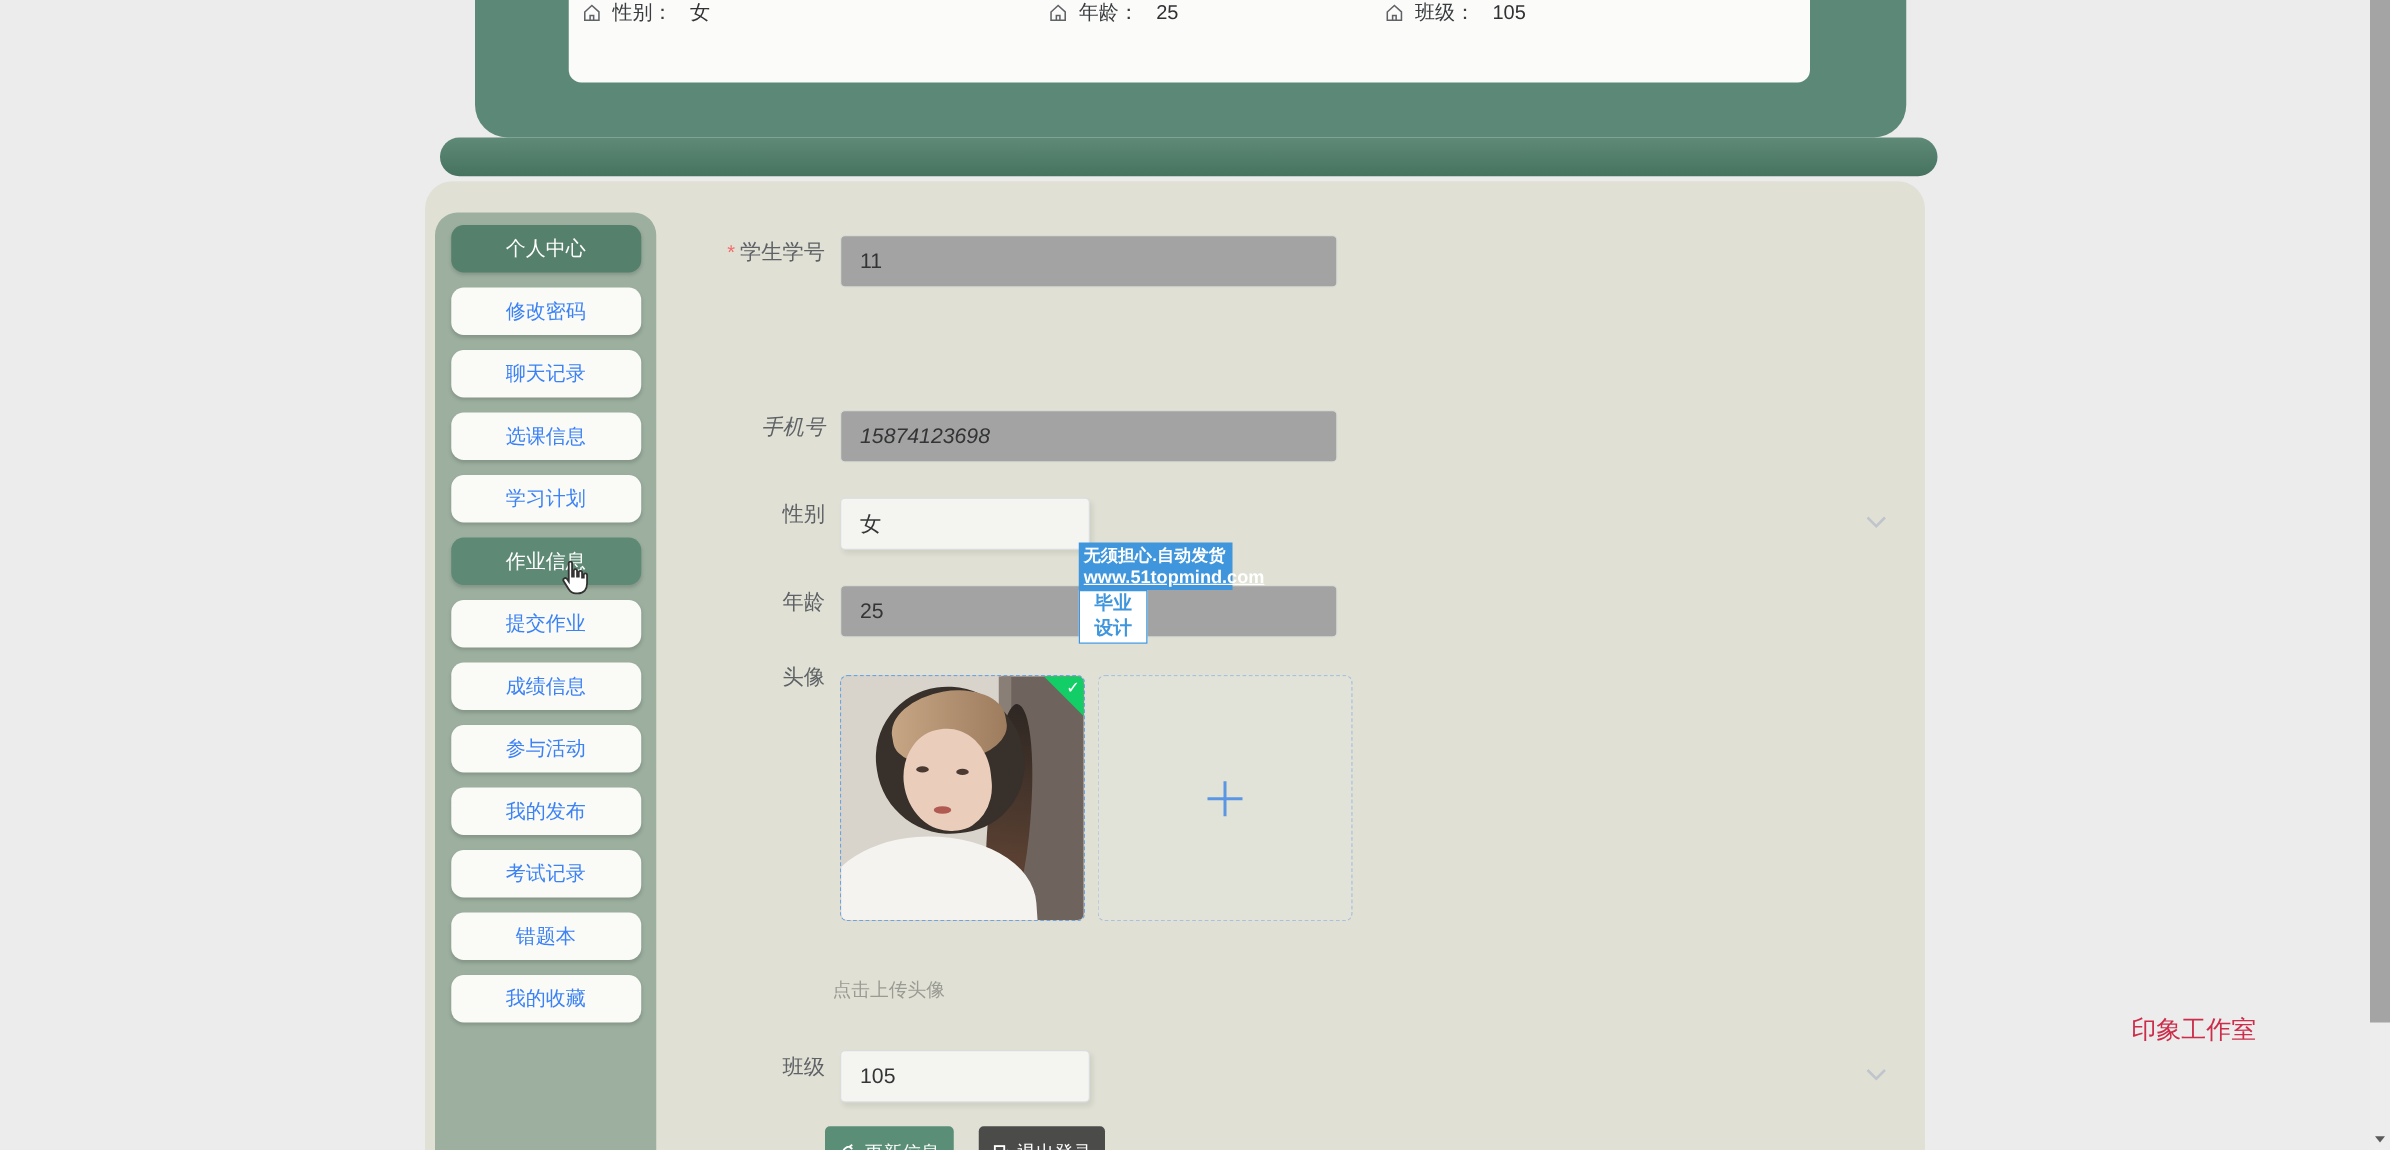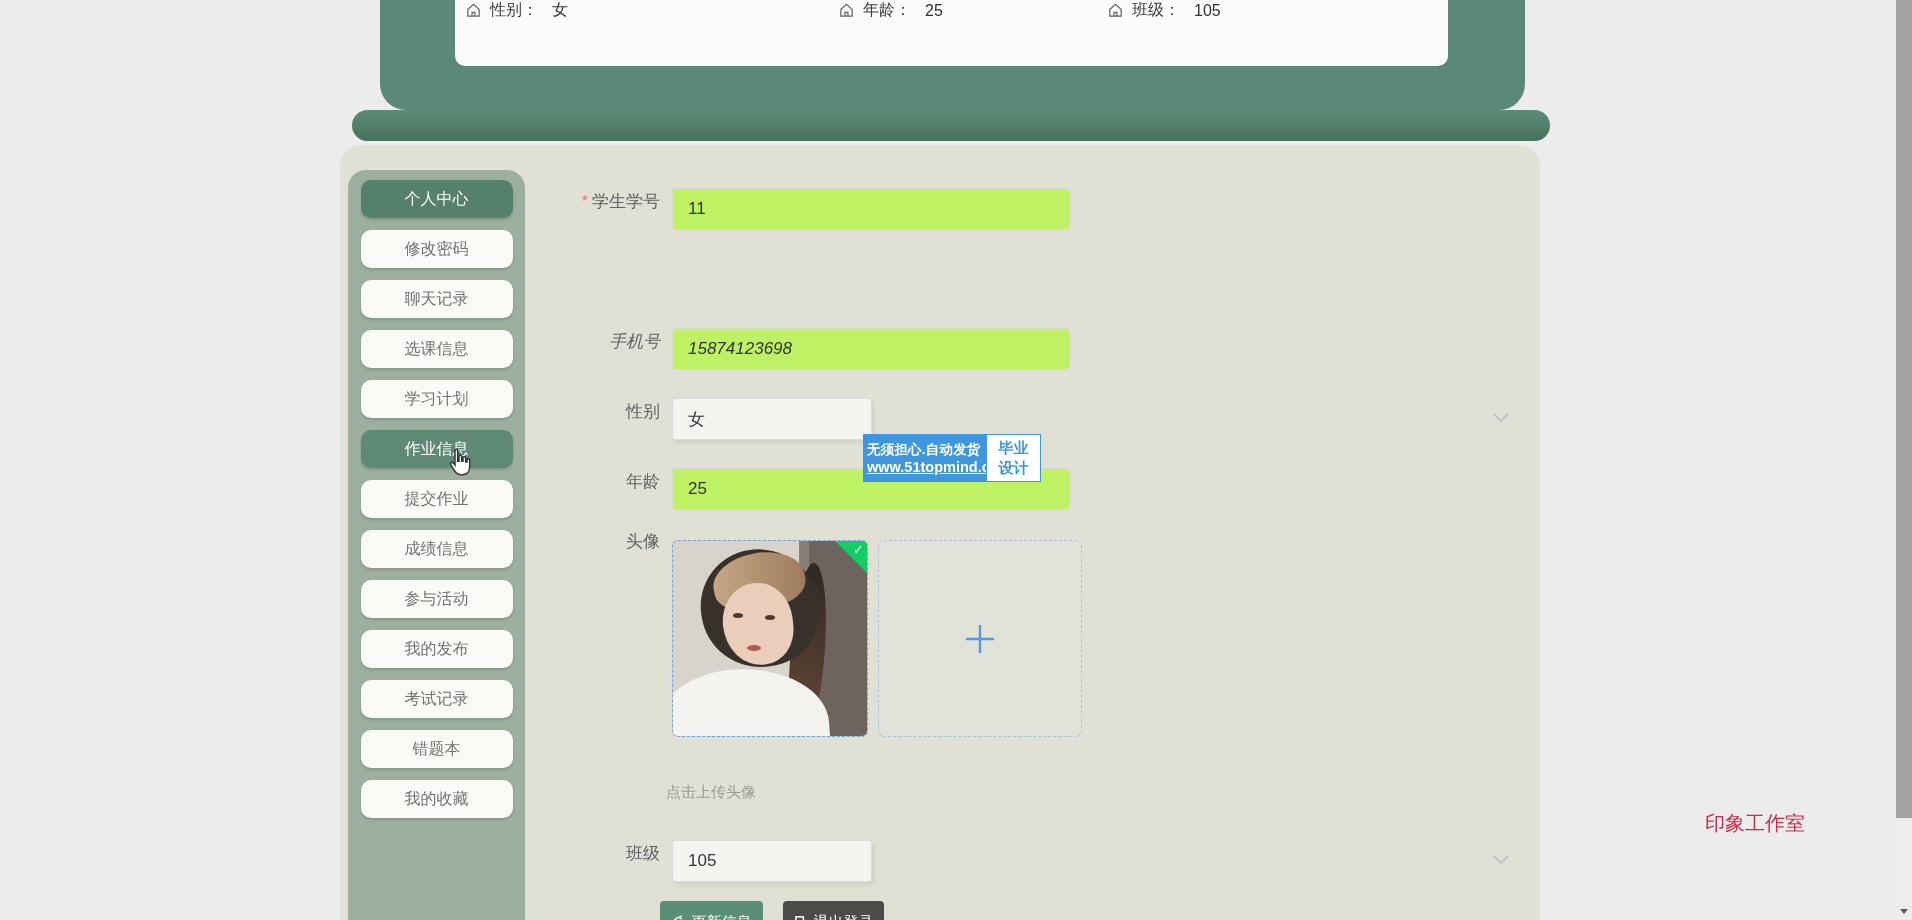--- a/index.html
+++ b/index.html
@@ -22,33 +22,33 @@
            border-radius:16px; background:linear-gradient(#5F8A78,#467260); }
 
   
   .panel { position:absolute; left:340px; top:145px; width:1200px; height:775px;
            background:#E0E1D4; border-radius:22px 22px 0 0; }
 
   
   .sidebar { position:absolute; left:8px; top:25px; width:177px; height:750px;
            background:#9DB0A0; border-radius:18px 18px 0 0; padding-top:10px; }
   .side-btn { width:152px; height:38px; margin:0 auto 12px auto; border-radius:10px;
-           background:#FAFAF6; color:#737373; font-size:16px; display:flex;
+           background:#FAFAF6; color:#3b82f6; font-size:16px; display:flex;
            align-items:center; justify-content:center; cursor:pointer;
            box-shadow:0 2px 3px rgba(50,60,50,.22); }
   .side-btn.active { background:#55806B; color:#FFFFFF; }
   .side-btn.hovered { background:#5E8A75; color:#FFFFFF; }
 
   
   .frow { position:absolute; display:flex; align-items:flex-start; }
   .flabel { width:148px; text-align:right; padding-right:0; font-size:17px; color:#5E6266;
            line-height:28px; white-space:nowrap; }
   .req { color:#F56C6C; margin-right:4px; font-size:16px; }
   .inp { margin-left:12px; height:42px; border:1px solid #D7DBD1; border-radius:4px;
-           background:#bef264; padding:0 15px; font-size:17px; color:#333436;
+           background:#a3a3a3; padding:0 15px; font-size:17px; color:#333436;
            display:flex; align-items:center; }
   .inp.wide { width:398px; }
   .inp.narrow { width:200px; background:#F4F5F0; border-color:#DADDE0;
            box-shadow:2px 3px 4px rgba(0,0,0,.07); }
   .chevron { position:absolute; width:18px; height:12px; }
 
   
   .avatar-box { position:absolute; left:672px; top:540px; width:196px; height:197px;
            border:1px dashed #6FA3E0; border-radius:6px; overflow:hidden; cursor:pointer;
            background:#D8D4CC; }
@@ -75,21 +75,21 @@
   .upload-hint { position:absolute; left:666px; top:783px; font-size:15px; color:#9B9B95; }
 
   
   .btn { position:absolute; top:901px; height:42px; border-radius:4px; color:#fff;
            font-size:15px; display:flex; align-items:center; justify-content:center;
            gap:5px; cursor:pointer; border:none; }
   .btn-update { left:660px; width:103px; background:#5A8E76; }
   .btn-logout { left:783px; width:101px; background:#4B4B49; }
 
   
-  .watermark { position:absolute; left:863px; top:434px; height:48px; display:flex; z-index:6; }
+  .watermark { position:absolute; left:863px; top:434px; height:48px; display:flex; z-index:6;flex-direction:column; }
   .wm-main { width:123px; background:#3F96DD; color:#fff; display:flex; flex-direction:column;
            justify-content:center; padding:2px 4px; }
   .wm-line1 { font-size:13.5px; font-weight:bold; white-space:nowrap; letter-spacing:.2px; }
   .wm-line2 { font-size:14.5px; font-weight:bold; text-decoration:underline; white-space:nowrap; }
   .wm-badge { width:55px; background:#FFFFFF; border:1px solid #3F96DD; color:#3F96DD;
            font-size:15px; font-weight:bold; display:flex; align-items:center;
            justify-content:center; text-align:center; line-height:1.35; }
   .wm-badge span { width:34px; display:inline-block; }
 
   .studio { position:absolute; left:1705px; top:810px; color:#CB2D4B; font-size:20px; }

